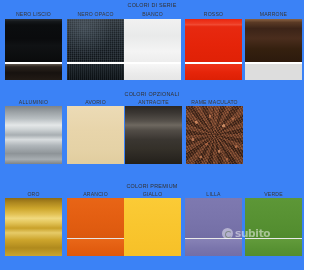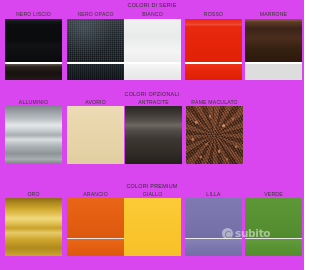--- a/index.html
+++ b/index.html
@@ -11,21 +11,21 @@
     width: 304px;
     height: 270px;
     overflow: hidden;
     font-family: "Liberation Sans", sans-serif;
     position: relative;
   }
 
   .sheet {
     position: absolute;
     inset: 0;
-    background: #d946ef;
+    background: #3b82f6;
   }
 
   .section {
     position: absolute;
     left: 0;
     width: 304px;
   }
   .section-1 { top: 0;   height: 88px; }
   .section-2 { top: 88px; height: 92px; }
   .section-3 { top: 180px; height: 90px; }

